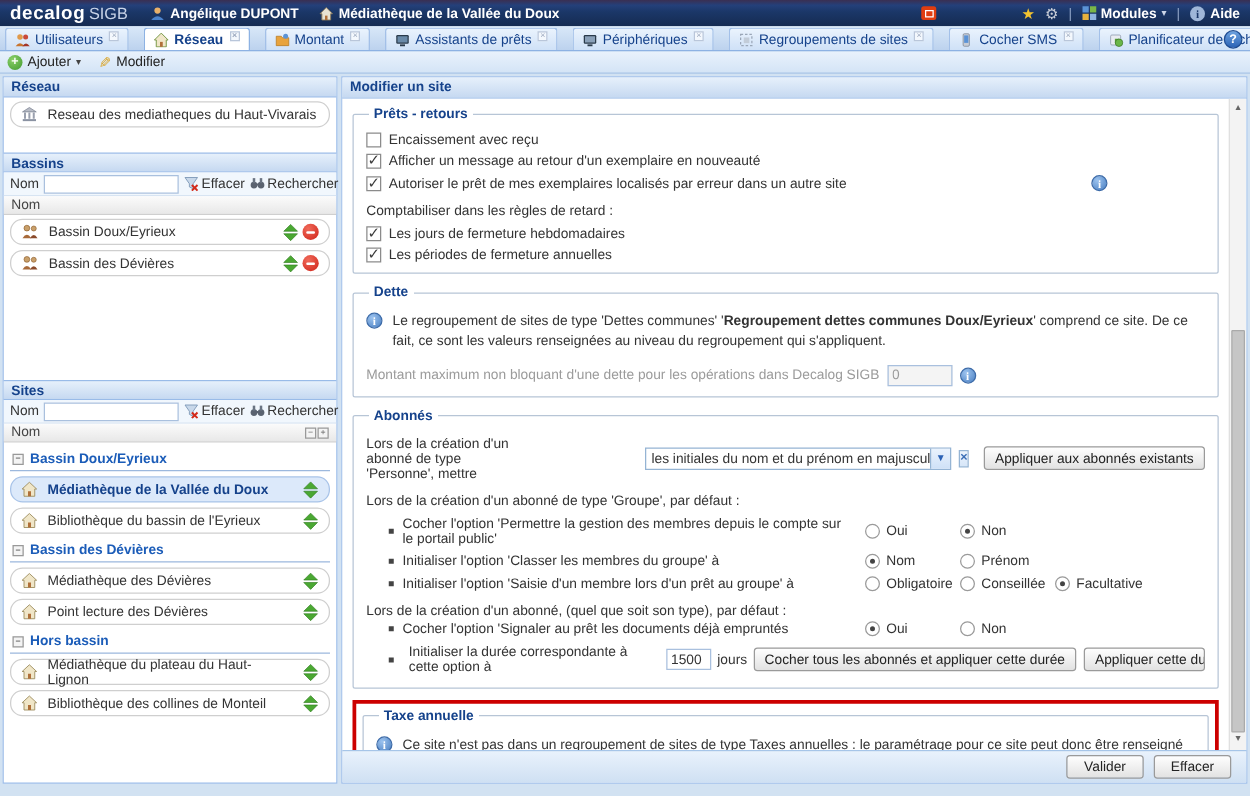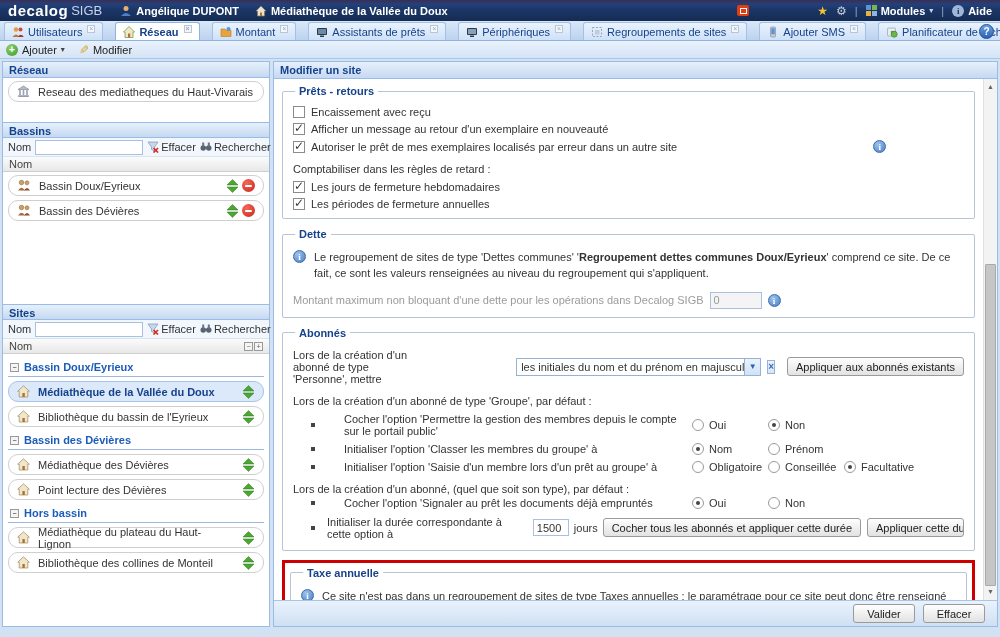--- a/index.html
+++ b/index.html
@@ -88,21 +88,21 @@
   .tinput:disabled { background:#f4f4f4; color:#999; }
   .row { display:flex; align-items:center; gap:6px; margin:6px 0; }
   .selectbox { display:flex; align-items:center; height:18px; border:1px solid #95b4d4; width:245px; background:#fff; }
   .selectbox .val { flex:1; padding:0 4px; white-space:nowrap; overflow:hidden; }
   .selectbox .arrow { width:16px; height:16px; background:linear-gradient(#eaf3fd,#cfe1f7); border-left:1px solid #95b4d4; color:#2b62b5; font-size:8px; text-align:center; line-height:16px; }
   .clear-x { color:#3a6db5; font-weight:bold; font-size:10px; border:1px solid #95b4d4; background:linear-gradient(#eaf3fd,#d7e6f8); width:14px; height:14px; line-height:12px; text-align:center; }
   .btn { height:19px; background:linear-gradient(#fefefe,#e2e2e2); border:1px solid #9a9a9a; border-radius:3px; padding:0 8px; font-size:11px; color:#222; font-family:inherit; white-space:nowrap; }
   .opt-grid { display:grid; grid-template-columns:1fr 76px 76px 120px; align-items:center; margin:6px 0 6px 18px; }
   .bullet { width:4px; height:4px; background:#444; display:inline-block; margin-right:7px; flex:none; }
   .optcell { display:flex; align-items:center; gap:5px; }
-  .lblcell { display:flex; align-items:center; padding-right:8px;gap:22px; }
+  .lblcell { display:flex; align-items:center; padding-right:8px; }
   .duree-row { display:flex; align-items:center; gap:5px; margin:7px 0 2px 18px; }
   .duree-row .btns { margin-left:auto; display:flex; gap:6px; }
   .btn.cut { max-width:97px; overflow:hidden; }
   .red-box { border:3px solid #cc0000; margin:0 0 4px 0; padding:4px 5px 2px 5px; }
   .red-box fieldset { margin-bottom:2px; }
 
   
   .vscroll { position:absolute; right:0; top:0; bottom:0; width:14px; background:#f3f3f3; border-left:1px solid #e0e0e0; }
   .vscroll .arr { position:absolute; left:0; width:13px; height:12px; color:#666; font-size:7px; text-align:center; line-height:12px; }
   .vscroll .arr.up { top:2px; } .vscroll .arr.down { bottom:2px; }
@@ -212,21 +212,21 @@
           <rect x="4" y="4" width="4.5" height="4.5" fill="#c2ccd8"></rect>
         </svg>
       <span>Regroupements de sites</span>
         <span class="close">×</span>
     </div>
     <div class="tab">
       <svg class="tabicon" viewBox="0 0 12 12">
           <rect x="3.5" y="1" width="5" height="10" rx="1" fill="#c8cdd6" stroke="#7a8494" stroke-width=".6"></rect>
           <rect x="4.3" y="2.3" width="3.4" height="6" fill="#5b93d6"></rect>
         </svg>
-      <span>Ajouter SMS</span>
+      <span>Cocher SMS</span>
         <span class="close">×</span>
     </div>
     <div class="tab">
       <svg class="tabicon" viewBox="0 0 12 12">
           <rect x="1.5" y="2" width="8" height="8" rx="1" fill="#e8ecf2" stroke="#8a96a8" stroke-width=".6"></rect>
           <path d="M6 6 L11 6 A4 4 0 1 1 6 10 Z" fill="#5aa33a" transform="translate(1,1) scale(.65)"></path>
           <circle cx="8.2" cy="8.2" r="3" fill="#6ab648" stroke="#3f7a28" stroke-width=".6"></circle>
         </svg>
       <span>Planificateur de tâches</span>
         <span class="close">×</span>

